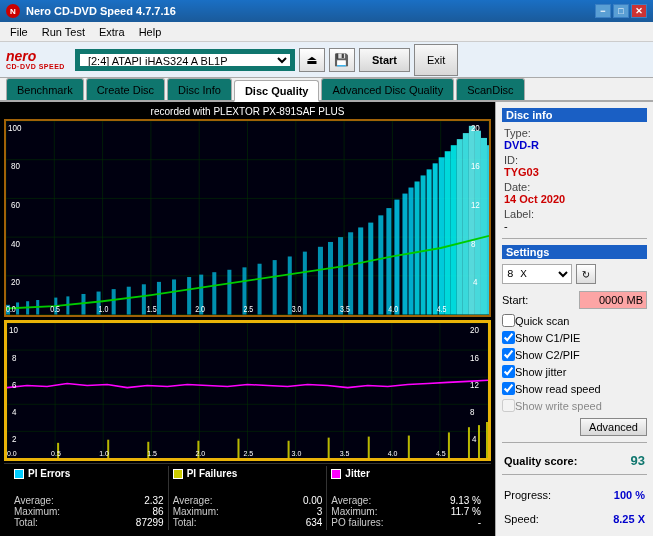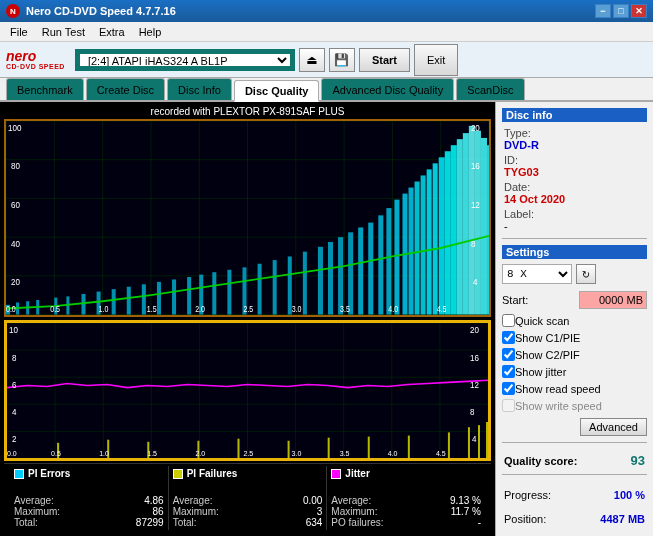--- a/index.html
+++ b/index.html
@@ -582,21 +582,21 @@
     </div>
 
     <div class="legend-area">
       <div class="legend-col">
         <div class="legend-header">
           <div class="legend-color-box" style="background:#00ccff;"></div>
           <span class="legend-title">PI Errors</span>
         </div>
         <div class="legend-stat">
           <span class="legend-stat-label">Average:</span>
-          <span>4.86</span>
+          <span>2.32</span>
         </div>
         <div class="legend-stat">
           <span class="legend-stat-label">Maximum:</span>
           <span>86</span>
         </div>
         <div class="legend-stat">
           <span class="legend-stat-label">Total:</span>
           <span>87299</span>
         </div>
       </div>
@@ -707,22 +707,18 @@
       <span class="quality-score-value">93</span>
     </div>
 
     <hr class="separator">
 
     <div class="progress-row">
       <span>Progress:</span>
       <span class="progress-val">100 %</span>
     </div>
     <div class="progress-row">
-      <span>Position:</span>
-      <span class="progress-val">4487 MB</span>
-    </div>
-    <div class="progress-row">
       <span>Speed:</span>
       <span class="progress-val">8.25 X</span>
     </div>
   </div>
 
 </div>
 
 </body></html>

